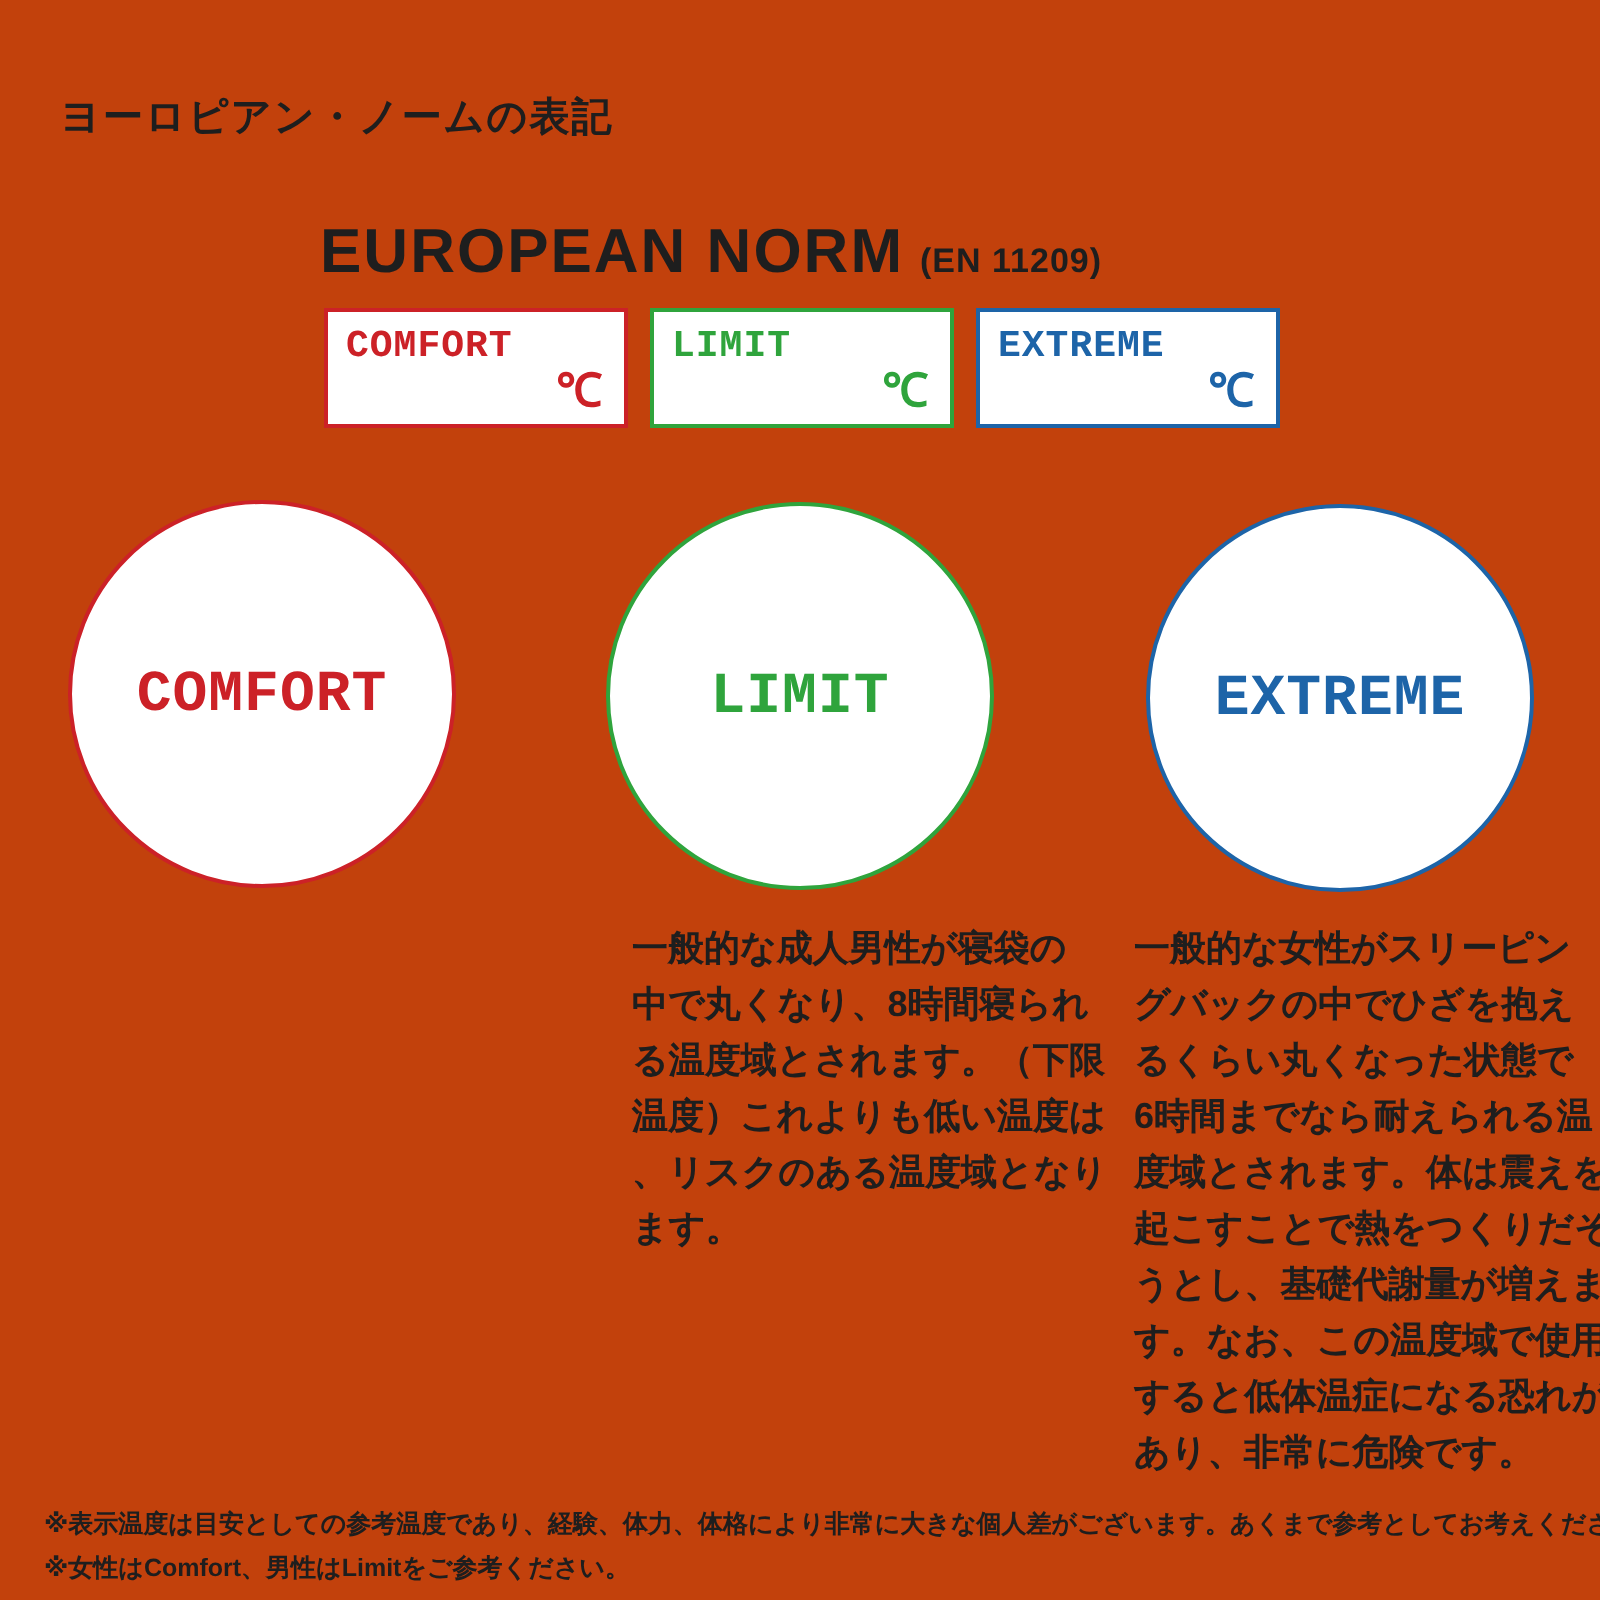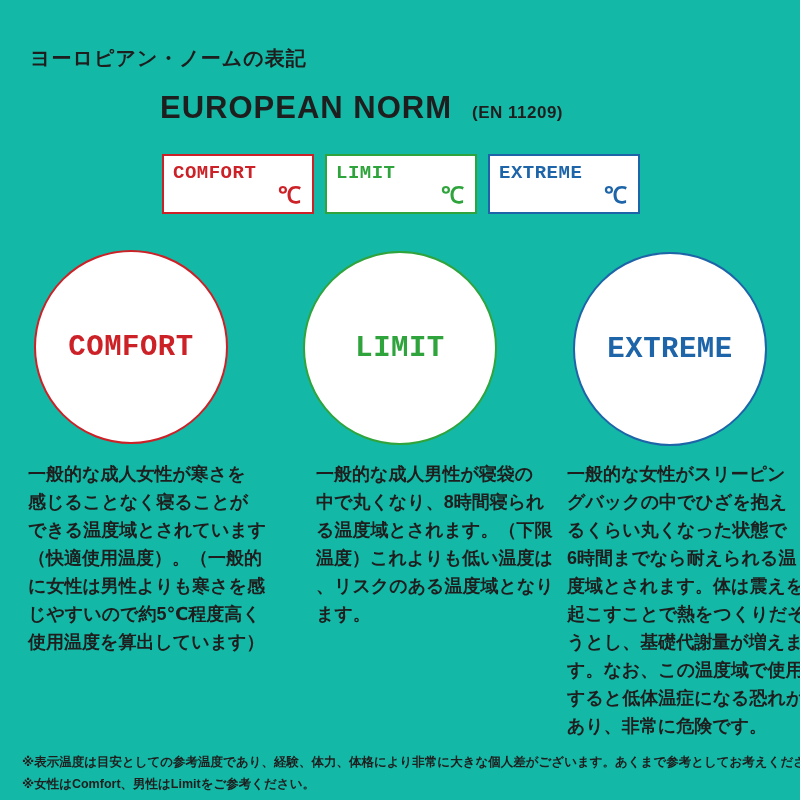--- a/index.html
+++ b/index.html
@@ -4,40 +4,40 @@
 <style>
   html, body {
     margin: 0;
     padding: 0;
     background: #ffffff;
   }
   .canvas {
     position: relative;
     width: 800px;
     height: 800px;
-    background: #14b8a6;
+    background: #c2410c;
     overflow: hidden;
     font-family: "Liberation Sans", "DejaVu Sans", sans-serif;
     color: #1e1e1e;
   }
   .page-title {
     position: absolute;
     left: 30px;
     top: 45px;
     font-size: 20px;
     font-weight: 700;
     letter-spacing: 1px;
   }
   .heading {
     position: absolute;
     left: 160px;
-    top: 90px;
+    top: 108px;
     display: flex;
     align-items: baseline;
-    gap: 20px;
+    gap: 8px;
   }
   .heading-main {
     font-size: 31px;
     font-weight: 800;
     letter-spacing: 1px;
   }
   .heading-sub {
     font-size: 17px;
     font-weight: 800;
     letter-spacing: 0.5px;
@@ -147,27 +147,20 @@
   <div class="circle circle-0" data-color="ratings.0.color" style="--c: #cc2127;">
     <span class="circle-label">COMFORT</span>
   </div>
   <div class="circle circle-1" data-color="ratings.1.color" style="--c: #2fa43c;">
     <span class="circle-label">LIMIT</span>
   </div>
   <div class="circle circle-2" data-color="ratings.2.color" style="--c: #1d64a8;">
     <span class="circle-label">EXTREME</span>
   </div>
 
-  <div class="desc desc-0">一般的な成人女性が寒さを
-感じることなく寝ることが
-できる温度域とされています
-（快適使用温度）。（一般的
-に女性は男性よりも寒さを感
-じやすいので約5℃程度高く
-使用温度を算出しています）</div>
   <div class="desc desc-1">一般的な成人男性が寝袋の
 中で丸くなり、8時間寝られ
 る温度域とされます。（下限
 温度）これよりも低い温度は
 、リスクのある温度域となり
 ます。</div>
   <div class="desc desc-2">一般的な女性がスリーピン
 グバックの中でひざを抱え
 るくらい丸くなった状態で
 6時間までなら耐えられる温

